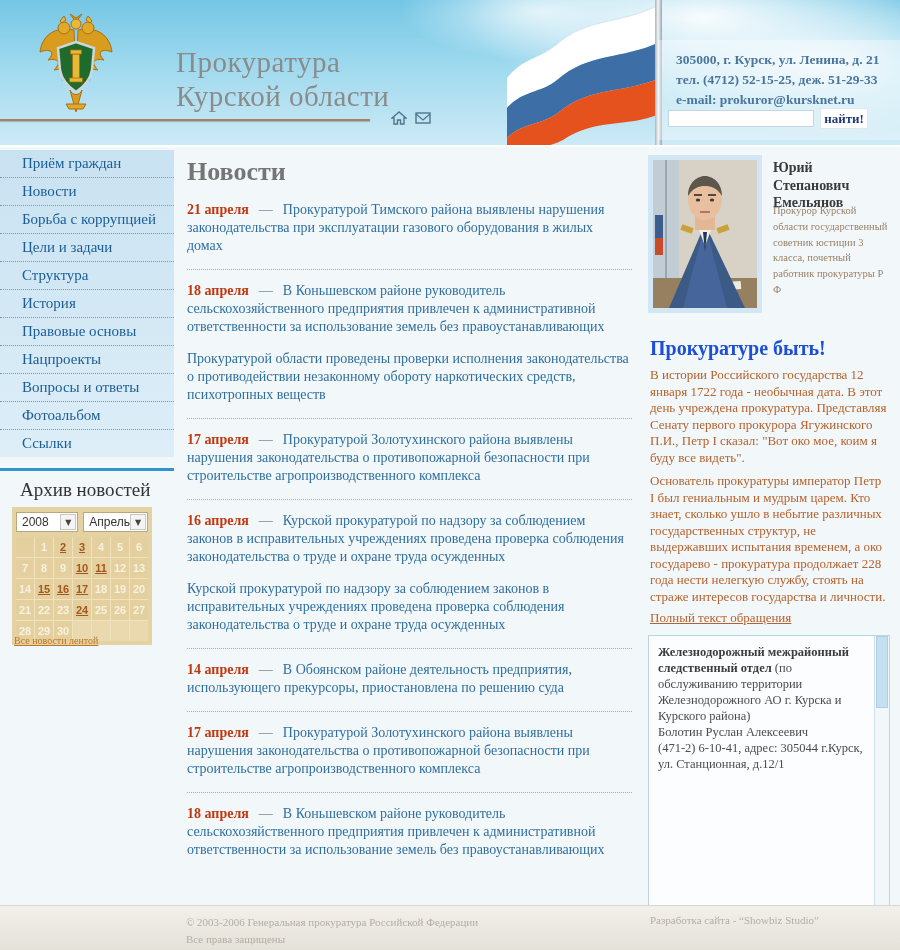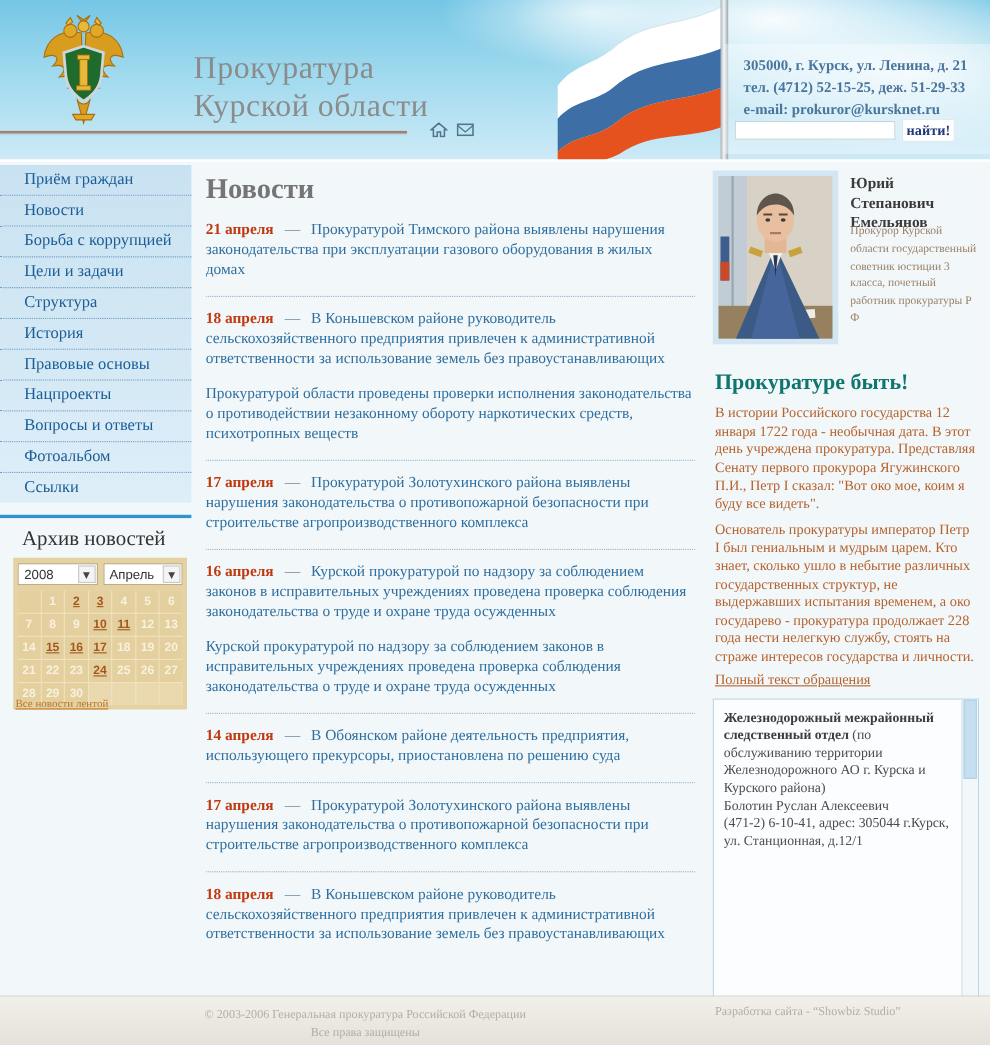--- a/index.html
+++ b/index.html
@@ -36,21 +36,21 @@
   
   #content { position:absolute; left:0; top:145px; width:900px; height:760px; background:#f2f7fa; border-top:2px solid #ffffff; }
 
   
   #menu { position:absolute; left:0; top:3px; width:174px; background:linear-gradient(180deg,#c9e2f1 0%, #ddeef8 100%); }
   .menu-item { padding:5px 8px 5px 22px; font-size:15px; color:#1b5d96; border-bottom:1px dotted #6e9cc0; cursor:pointer; }
   .menu-item:last-child { border-bottom:none; }
   #menu-endbar { position:absolute; left:0; top:321px; width:174px; height:3px; background:#3094cf; }
 
   #archive-title { position:absolute; left:20px; top:332px; font-size:19px; color:#333; }
-  #calendar { position:absolute; left:12px; top:360px; width:158px; background:#e5d2a2; padding:5px 4px 4px 4px; }
+  #calendar { position:absolute; left:12px; top:360px; width:140px; background:#e5d2a2; padding:5px 4px 4px 4px; }
   #cal-selects { display:flex; gap:5px; margin-bottom:5px; }
   .cal-select { flex:1; display:flex; align-items:center; justify-content:space-between; background:#fff; border:1px solid #b9a878;
     height:20px; font:12px "Liberation Sans",sans-serif; color:#333; padding-left:5px; cursor:pointer; }
   .cal-arrow { width:16px; height:16px; margin-right:1px; border:1px solid #c8c8c8; background:#f4f4f4; color:#444;
     font-size:8px; line-height:15px; text-align:center; font-family:"DejaVu Sans",sans-serif; }
   #cal-grid { display:grid; grid-template-columns:repeat(7,1fr); gap:1px; background:#efe2bd; }
   .cal-cell { height:20px; background:#e4d09e; font:bold 11px "Liberation Sans",sans-serif; color:#f7f1df;
     display:flex; align-items:center; justify-content:center; }
   .cal-cell.blank-tail { background:#ead9ae; }
   .cal-cell.linked { color:#a4561f; text-decoration:underline; cursor:pointer; }
@@ -64,35 +64,35 @@
   .news-dash { color:#6f8ba0; padding:0 10px; }
   .news-lead, .news-par { cursor:pointer; }
   .dotsep { border-bottom:1px dotted #8fb5cc; margin:4px 0 12px 0; height:1px; }
 
   
   #right { position:absolute; left:648px; top:8px; width:242px; }
   #photo-card { position:absolute; left:0; top:0; width:114px; height:158px; background:#d2e7f3; padding:5px; }
   #photo { width:104px; height:148px; display:block; }
   #pros-name { position:absolute; left:125px; top:4px; width:117px; font-size:14px; font-weight:bold; color:#3a3a3a; line-height:1.25; }
   #pros-desc { position:absolute; left:125px; top:48px; width:115px; font-size:10.5px; color:#9b8268; line-height:1.5; }
-  #appeal-title { position:absolute; left:2px; top:182px; font-size:20px; color:#0f766e; }
+  #appeal-title { position:absolute; left:2px; top:182px; font-size:20px; color:#1d4ed8; }
   .appeal-par { position:absolute; left:2px; width:238px; font-size:13px; line-height:16.5px; color:#b5622d; }
   #appeal-p1 { top:212px; } #appeal-p2 { top:318px; }
   #appeal-link { position:absolute; left:2px; top:455px; font-size:13px; color:#b5622d; text-decoration:underline; cursor:pointer; }
 
   #contacts-box { position:absolute; left:0; top:480px; width:242px; height:276px; background:#fbfdfe; border:1px solid #b9d6e6; display:flex; }
   #contacts-inner { flex:1; padding:8px 6px 8px 9px; overflow:hidden; }
   .contact-entry { font-size:12.5px; line-height:16px; color:#4c4c4c; margin-bottom:14px; }
   .contact-entry b { color:#3c3c3c; }
   #contacts-scroll { width:15px; border-left:1px solid #cfe0ea; background:#f2f7fa; position:relative; }
   #contacts-thumb { position:absolute; left:1px; top:0; width:12px; height:72px; background:#c5def0; border:1px solid #aecfe2; cursor:grab; }
 
   
   #footer { position:absolute; left:0; top:905px; width:900px; height:45px;
-    background:linear-gradient(180deg,#f2f0ea, #e4e1d9); border-top:1px solid #d8d5cc;text-align:center; }
+    background:linear-gradient(180deg,#f2f0ea, #e4e1d9); border-top:1px solid #d8d5cc; }
   #footer-copy { position:absolute; left:186px; top:8px; font-size:11px; color:#b2aea4; line-height:1.5; }
   #footer-credits { position:absolute; left:650px; top:8px; font-size:11px; color:#b2aea4; }
 </style>
 </head>
 <body>
 
 <div id="page">
 
   <div id="header">
 

